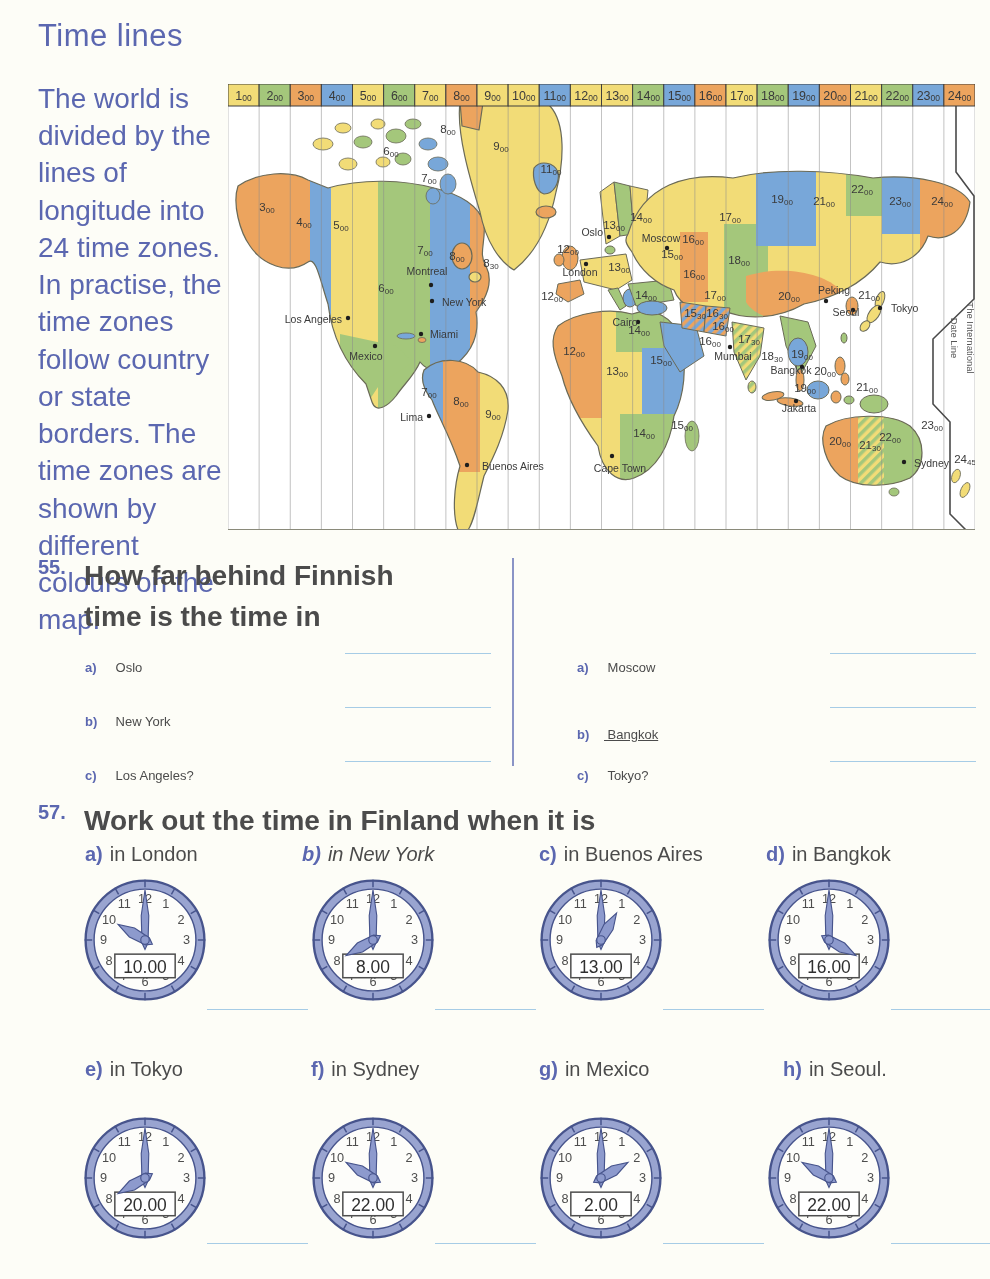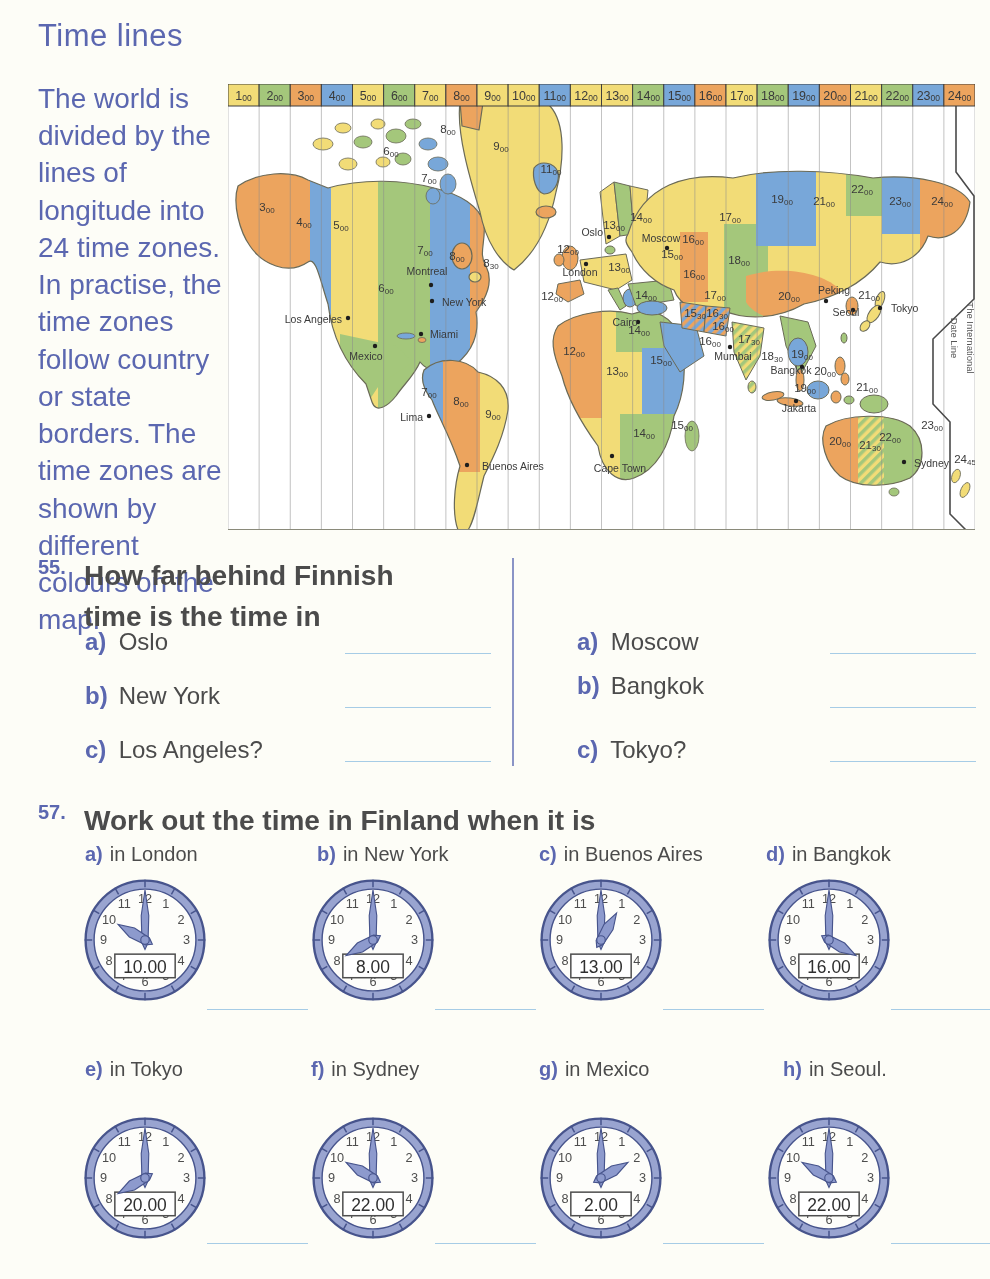--- a/index.html
+++ b/index.html
@@ -13,21 +13,21 @@
   .title{position:absolute;left:38px;top:18px;font-size:31px;color:var(--accent);
          letter-spacing:.5px;}
   .intro{position:absolute;left:38px;top:80px;width:188px;font-size:28px;
          line-height:1.33;color:var(--accent);}
   #map-wrap{position:absolute;left:228px;top:84px;width:599px;height:446px;}
   svg{display:block;}
   .q-block{position:absolute;width:465px;}
   .q-head{position:absolute;top:0;left:0;display:flex;}
   .q-num{color:var(--accent);font-weight:bold;font-size:20px;width:46px;flex:none;}
   .q-text{color:var(--tdark);font-size:28px;line-height:1.45;font-weight:bold;}
-  .q-item{position:absolute;left:47px;font-size:24px;color:var(--tdark);}
+  .q-item{position:absolute;left:47px;font-size:13px;color:var(--tdark);margin-top:32px;}
   .q-letter{color:var(--accent);font-weight:bold;display:inline-block;min-width:27px;}
   .ans{position:absolute;height:1px;border-bottom:1.6px solid var(--line);width:146px;}
   .divider{position:absolute;left:512px;top:558px;width:2px;height:208px;background:#8a94c6;}
   .clock-label{position:absolute;font-size:20px;color:var(--tdark);white-space:nowrap;}
   .clock-label .q-letter{min-width:0;margin-right:7px;}
   .clock-svg{position:absolute;}
   .clock-ans{position:absolute;width:101px;height:1px;border-bottom:1.6px solid var(--line);}
   text{font-family:"Liberation Sans", sans-serif;}
 </style>
 </head>
@@ -476,21 +476,21 @@
     <div class="ans" style="left: 307px; top: 150px;"></div>
     <div class="q-item" style="top: 180px;"><span class="q-letter">c)</span><span> Los Angeles?</span></div>
     <div class="ans" style="left: 307px; top: 204px;"></div>
   </div>
 
 <div class="divider"></div>
 
 <div class="q-block" id="q56" style="left:530px;top:556px;height:232px;">
 <div class="q-item" style="top: 72px;"><span class="q-letter">a)</span><span> Moscow</span></div>
     <div class="ans" style="left: 300px; top: 96px;"></div>
-    <div class="q-item" style="top: 116px;"><span class="q-letter">b)</span><span> Bangkok</span></div>
+    <div class="q-item" style="top: 139px; text-decoration: underline;"><span class="q-letter">b)</span><span> Bangkok</span></div>
     <div class="ans" style="left: 300px; top: 150px;"></div>
     <div class="q-item" style="top: 180px;"><span class="q-letter">c)</span><span> Tokyo?</span></div>
     <div class="ans" style="left: 300px; top: 204px;"></div>
   </div>
 
 <div class="q-block" id="q57" style="left:38px;top:801px;width:900px;">
   <div class="q-head">
     <span class="q-num">57.</span>
     <div class="q-text" style="width:600px;">Work out the time in Finland when it is</div>
   </div>
@@ -524,21 +524,21 @@
       <text x="26" y="74.50000000000001" text-anchor="middle" font-size="13.5" fill="#4d4d4d">9</text>
       <text x="31.8948822334847" y="52.5" text-anchor="middle" font-size="13.5" fill="#4d4d4d">10</text>
       <text x="47.99999999999998" y="36.39488223348471" text-anchor="middle" font-size="13.5" fill="#4d4d4d">11</text>
       <rect x="38" y="85" width="64" height="25" fill="#ffffff" stroke="#4f4f4f" stroke-width="1.6"></rect>
       <text x="70" y="104.5" text-anchor="middle" font-size="18.5" fill="#2f2f2f">10.00</text>
       <polygon points="0,10 -3.2,3 -4,-26 0,-53 4,-26 3.2,3" fill="#8d9acd" stroke="#47548c" stroke-width="1.2" transform="translate(70 70)"></polygon>
       <polygon points="0,9 -4.2,3 -5.5,-16 0,-33 5.5,-16 4.2,3" fill="#8d9acd" stroke="#47548c" stroke-width="1.2" transform="translate(70 70) rotate(300)"></polygon>
       <circle cx="70" cy="70" r="4.5" fill="#8d9acd" stroke="#47548c" stroke-width="1.2"></circle>
     </svg>
     <div class="clock-ans" style="left: 207px; top: 1008px;"></div>
-    <div class="clock-label" style="left: 317px; top: 843px;"><span class="q-letter">b)</span><span>in New York</span></div>
+    <div class="clock-label" style="left: 302px; top: 843px; font-style: italic;"><span class="q-letter">b)</span><span>in New York</span></div>
     <svg width="132" height="132" viewBox="0 0 140 140" class="clock-svg" style="left: 307px; top: 874px;">
       <circle cx="70" cy="70" r="63" fill="#99a4d0" stroke="#47548c" stroke-width="2.5"></circle>
       <circle cx="70" cy="70" r="54" fill="#fdfdfa" stroke="#47548c" stroke-width="1.5"></circle>
       <line x1="0" y1="-56" x2="0" y2="-64" stroke="#47548c" stroke-width="1.6" transform="translate(70 70) rotate(0)"></line>
       <line x1="0" y1="-56" x2="0" y2="-64" stroke="#47548c" stroke-width="1.6" transform="translate(70 70) rotate(30)"></line>
       <line x1="0" y1="-56" x2="0" y2="-64" stroke="#47548c" stroke-width="1.6" transform="translate(70 70) rotate(60)"></line>
       <line x1="0" y1="-56" x2="0" y2="-64" stroke="#47548c" stroke-width="1.6" transform="translate(70 70) rotate(90)"></line>
       <line x1="0" y1="-56" x2="0" y2="-64" stroke="#47548c" stroke-width="1.6" transform="translate(70 70) rotate(120)"></line>
       <line x1="0" y1="-56" x2="0" y2="-64" stroke="#47548c" stroke-width="1.6" transform="translate(70 70) rotate(150)"></line>
       <line x1="0" y1="-56" x2="0" y2="-64" stroke="#47548c" stroke-width="1.6" transform="translate(70 70) rotate(180)"></line>

